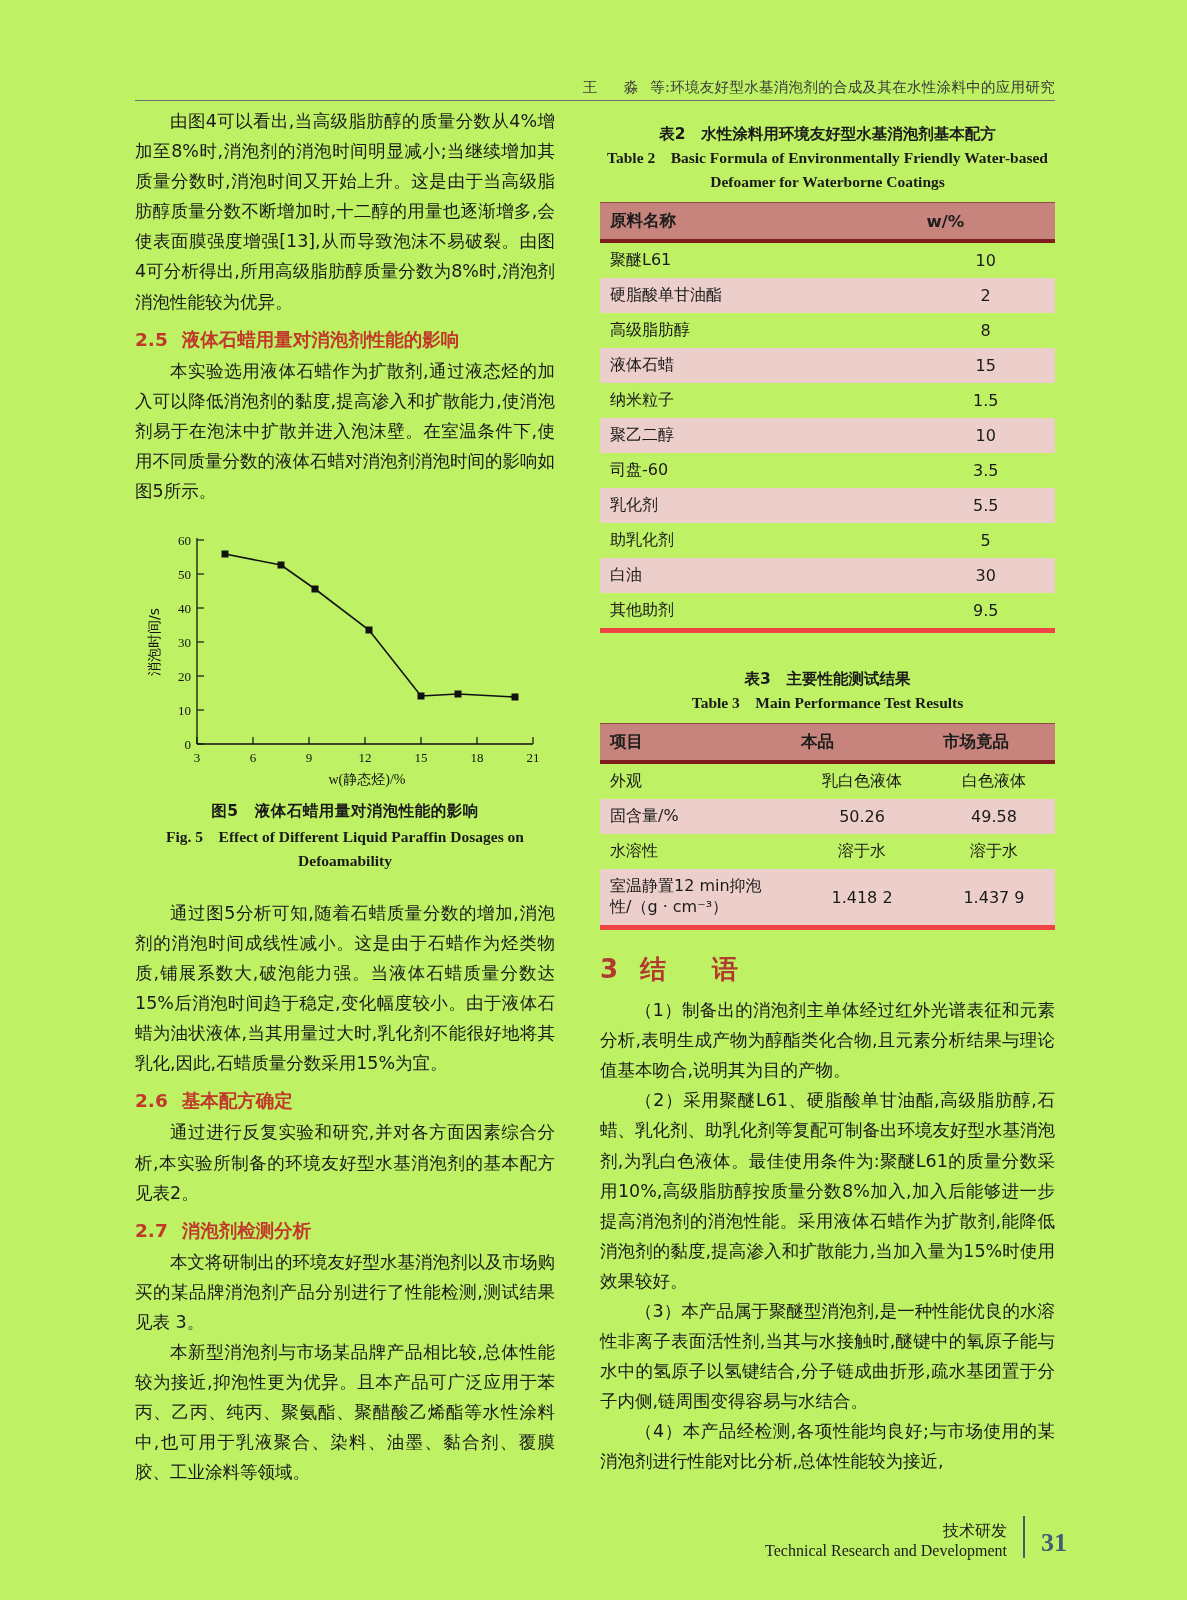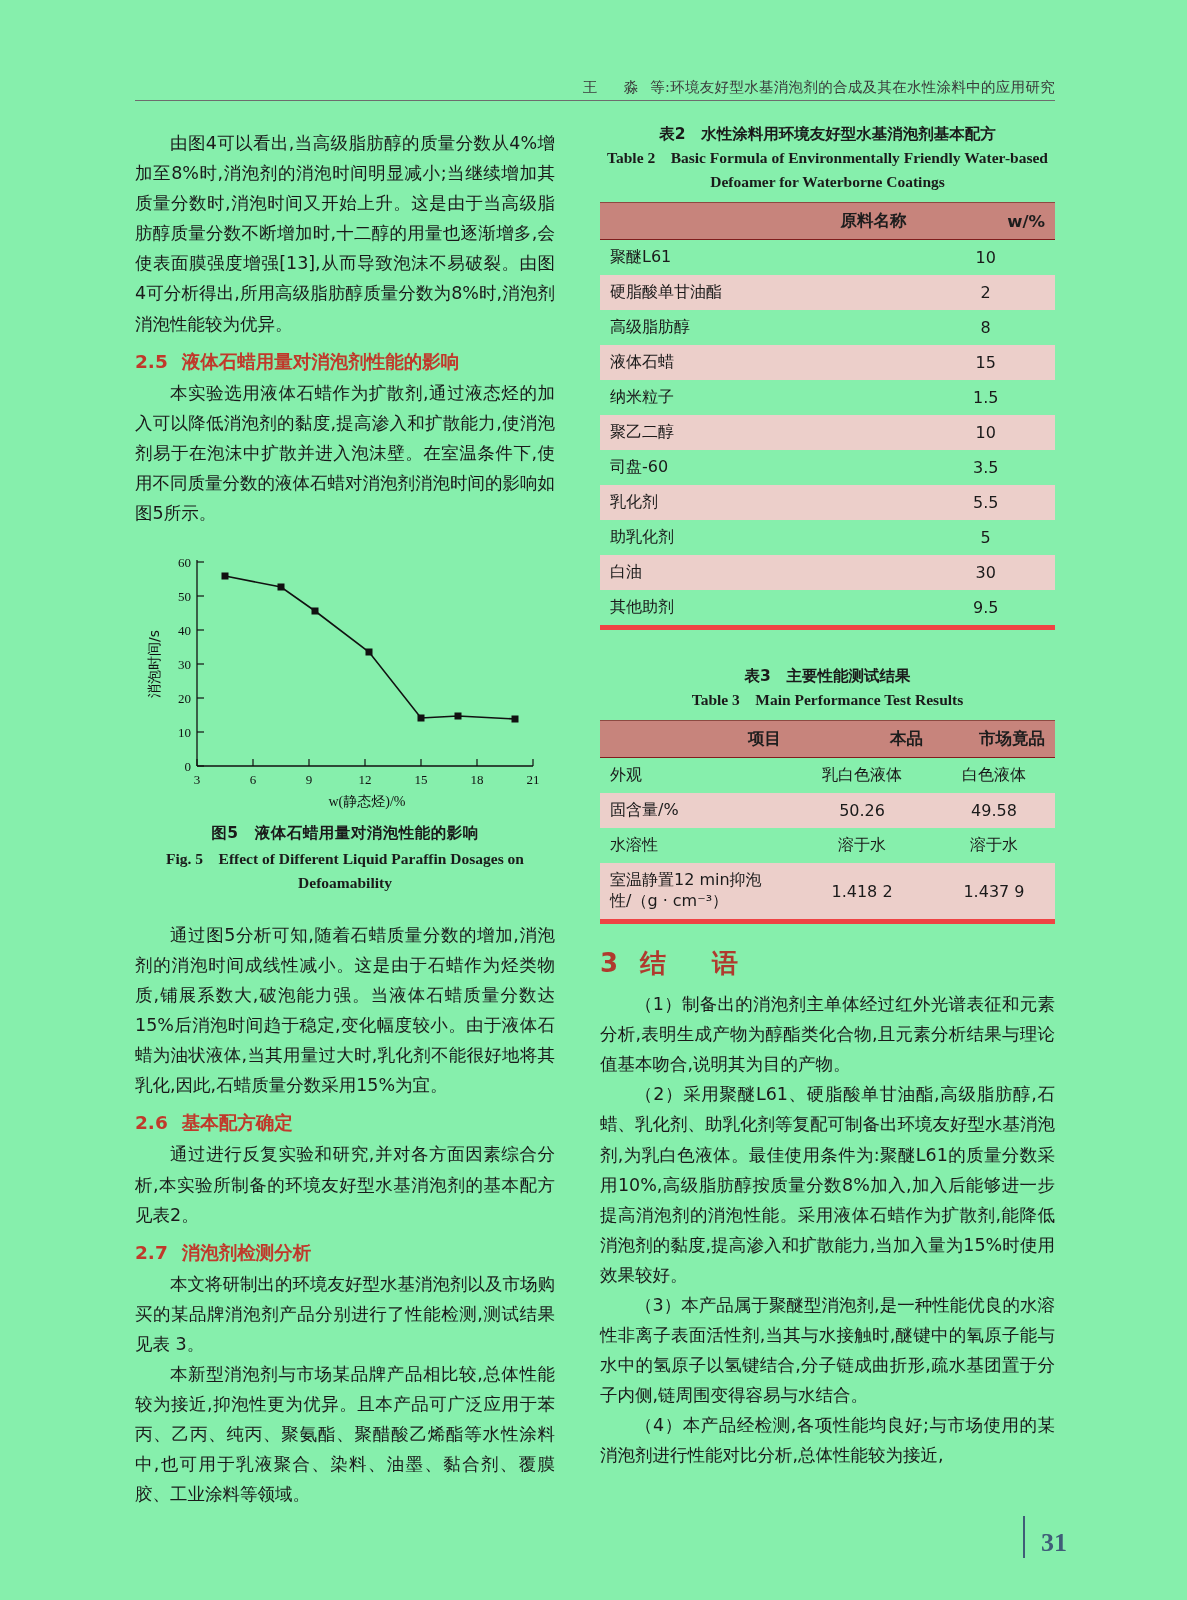--- a/index.html
+++ b/index.html
@@ -6,35 +6,35 @@
   body{
     width:1187px;height:1600px;
     background:#f7f5f2;
     font-family:"Liberation Serif", serif;
     color:#1a1a1a;
     position:relative;
     overflow:hidden;
   }
   .page{
     position:absolute;left:0;top:0;width:1187px;height:1600px;
-    background:#86efac;
+    background:#bef264;
   }
   .header{
     position:absolute;left:135px;top:78px;width:920px;
     text-align:right;font-size:14.5px;color:#3a3a3a;
     font-family:"DejaVu Sans","Liberation Sans",sans-serif;
     letter-spacing:.3px;
   }
   .header .author{margin-right:6px;letter-spacing:6px;}
   .rule{
     position:absolute;left:135px;top:100px;width:920px;height:1px;
     background:#6d6d6d;
   }
   .col-left{
-    position:absolute;left:135px;top:128px;width:420px;
+    position:absolute;left:135px;top:106px;width:420px;
   }
   .col-right{
     position:absolute;left:600px;top:122px;width:455px;
   }
   p.body{
     margin:0 0 0 0;
     font-size:17.5px;line-height:1.72;
     text-align:justify;
     text-justify:inter-ideograph;
     text-indent:2em;
@@ -80,23 +80,23 @@
     font-family:"DejaVu Sans","Liberation Sans",sans-serif;
     margin-top:8px;
   }
   table td,table th{
     padding:7px 10px;
     border:none;
   }
   table thead th{
     background:#c7847c;
     color:#1d1d1d;font-weight:bold;font-size:16.5px;
-    text-align:right;
+    text-align:left;
     border-top:1px solid #8d4a42;
-    border-bottom:1px solid #7f1d1d;
+    border-bottom:4px solid #7f1d1d;
   }
   tbody tr.alt td{background:#eccfca;}
   tbody tr td{background:transparent;}
   tbody tr:last-child td{border-bottom:5px solid #ef4444;}
   td.l{text-align:left;}
   td.c{text-align:center;}
   .t3 td.l{width:42%;}
   .footbox{position:absolute;right:120px;bottom:40px;display:flex;align-items:flex-end;gap:10px;}
   .footbox .bar{width:2px;height:42px;background:#3f5d78;margin:0 6px 2px 6px;}
 </style>
@@ -305,17 +305,21 @@
       <span class="num">3</span><span class="t">结　语</span>
     </h2>
 
     <p class="body">（1）制备出的消泡剂主单体经过红外光谱表征和元素分析,表明生成产物为醇酯类化合物,且元素分析结果与理论值基本吻合,说明其为目的产物。</p>
     <p class="body">（2）采用聚醚L61、硬脂酸单甘油酯,高级脂肪醇,石蜡、乳化剂、助乳化剂等复配可制备出环境友好型水基消泡剂,为乳白色液体。最佳使用条件为:聚醚L61的质量分数采用10%,高级脂肪醇按质量分数8%加入,加入后能够进一步提高消泡剂的消泡性能。采用液体石蜡作为扩散剂,能降低消泡剂的黏度,提高渗入和扩散能力,当加入量为15%时使用效果较好。</p>
     <p class="body">（3）本产品属于聚醚型消泡剂,是一种性能优良的水溶性非离子表面活性剂,当其与水接触时,醚键中的氧原子能与水中的氢原子以氢键结合,分子链成曲折形,疏水基团置于分子内侧,链周围变得容易与水结合。</p>
     <p class="body">（4）本产品经检测,各项性能均良好;与市场使用的某消泡剂进行性能对比分析,总体性能较为接近,</p>
   </div>
 
   <div class="footbox">
+    <div style="text-align:right;">
+      <div class="cn">技术研发</div>
+      <div class="en">Technical Research and Development</div>
+    </div>
     <div class="bar"></div>
     <div style="font-size:26px;color:#3f5d78;font-weight:bold;line-height:1;padding-bottom:4px;">31</div>
   </div>
 
 </div>
 
 </body></html>

